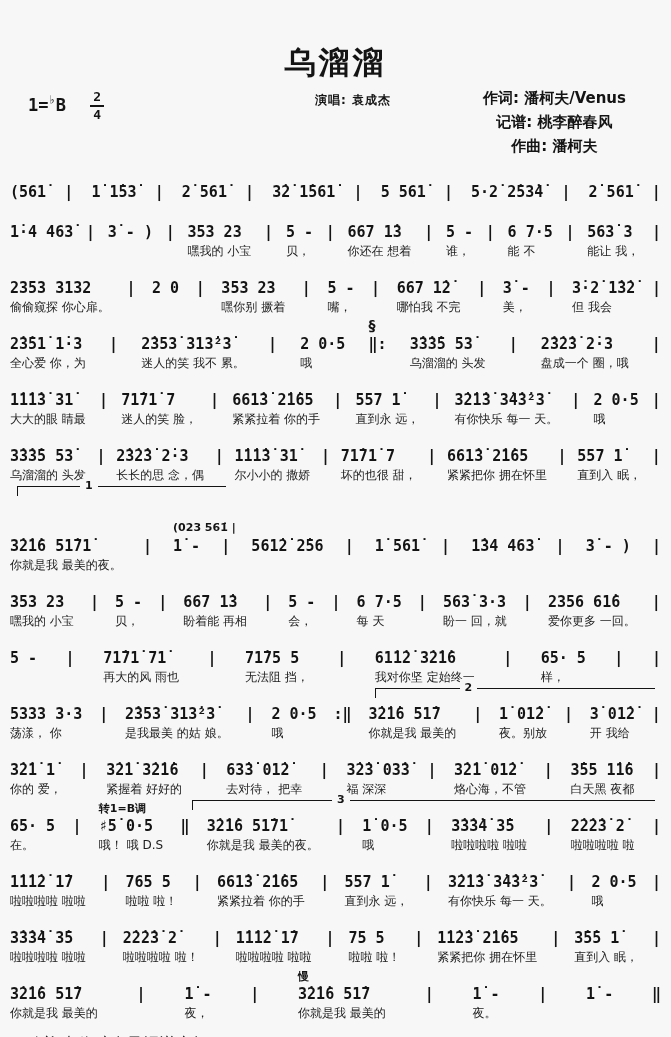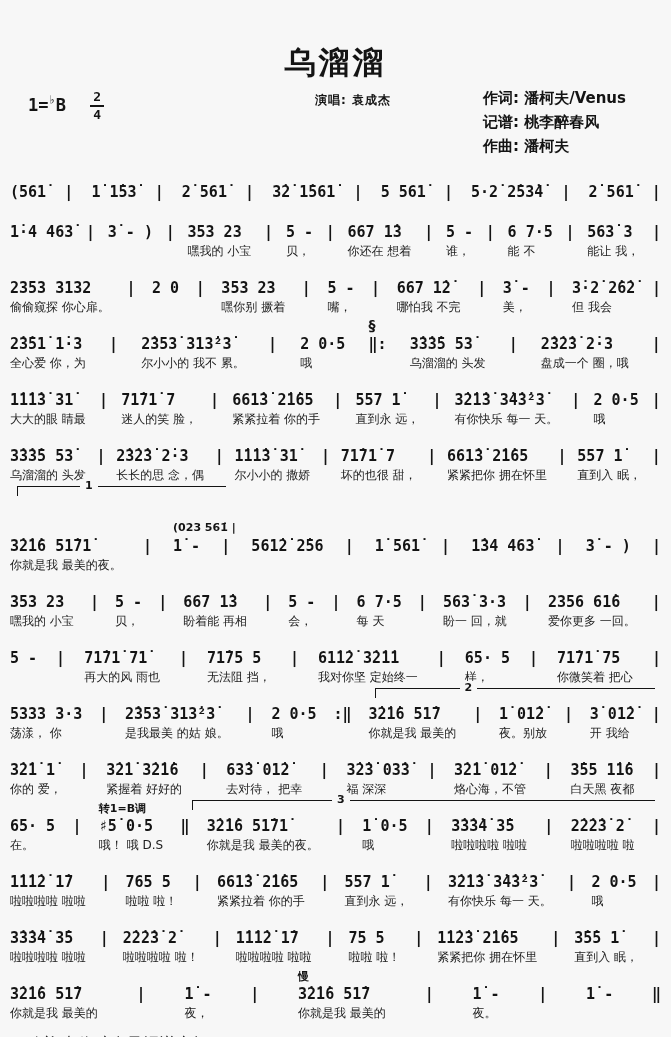--- a/index.html
+++ b/index.html
@@ -7,21 +7,21 @@
     width:671px;height:1037px;overflow:hidden;
     background:#f7f7f7;color:#141414;
     font-family:"DejaVu Sans", sans-serif;
   }
   .page{padding:4px 10px 0 10px;margin-top:32px;}
   
   .title{
     text-align:center;font-size:31px;font-weight:bold;
     letter-spacing:3px;margin-top:6px;line-height:40px;
   }
-  .meta{position:relative;height:78px;margin-top:2px;}
+  .meta{position:relative;height:78px;margin-top:2px;text-align:center;}
   .key-sig{
     position:absolute;left:18px;top:6px;
     font-weight:bold;font-size:17px;
     font-family:"DejaVu Sans Mono", monospace;
   }
   .key-sig .flat{font-size:12px;vertical-align:super;}
   .ts{
     display:inline-flex;flex-direction:column;align-items:center;
     margin-left:14px;font-size:13px;font-weight:bold;line-height:1.05;
     vertical-align:middle;
@@ -264,42 +264,42 @@
           </div>
           <div class="cell">
             <span class="n">3̇ -</span>
             <span class="l">美，</span>
           </div>
           <div class="cell bar">
             <span class="n">|</span>
             <span class="l"> </span>
           </div>
           <div class="cell">
-            <span class="n">3̇·2̇ 2̇6̇2̇</span>
+            <span class="n">3̇·2̇ 1̇3̇2̇</span>
             <span class="l">但 我会</span>
           </div>
           <div class="cell bar">
             <span class="n">|</span>
             <span class="l"> </span>
           </div>
         </div>
       </div>
       <div class="system">
         <div class="cells">
           <div class="cell">
             <span class="n">2̇3̇51̇ 1̇·3</span>
             <span class="l">全心爱 你，为</span>
           </div>
           <div class="cell bar">
             <span class="n">|</span>
             <span class="l"> </span>
           </div>
           <div class="cell">
             <span class="n">2̇353̇ 313̇²3̇</span>
-            <span class="l">尔小小的 我不 累。</span>
+            <span class="l">迷人的笑 我不 累。</span>
           </div>
           <div class="cell bar">
             <span class="n">|</span>
             <span class="l"> </span>
           </div>
           <div class="cell">
             <span class="n">2 0·5</span>
             <span class="l">哦</span>
           </div>
           <div class="cell bar">
@@ -565,38 +565,34 @@
           </div>
           <div class="cell">
             <span class="n">71̇75 5</span>
             <span class="l">无法阻 挡，</span>
           </div>
           <div class="cell bar">
             <span class="n">|</span>
             <span class="l"> </span>
           </div>
           <div class="cell">
-            <span class="n">61̇1̇2̇ 3̇2̇1̇1</span>
+            <span class="n">61̇1̇2̇ 3̇2̇1̇6</span>
             <span class="l">我对你坚 定始终一</span>
           </div>
           <div class="cell bar">
             <span class="n">|</span>
             <span class="l"> </span>
           </div>
           <div class="cell">
             <span class="n">65· 5</span>
             <span class="l">样，</span>
           </div>
           <div class="cell bar">
             <span class="n">|</span>
             <span class="l"> </span>
-          </div>
-          <div class="cell">
-            <span class="n">71̇71̇ 75</span>
-            <span class="l">你微笑着 把心</span>
           </div>
           <div class="cell bar">
             <span class="n">|</span>
             <span class="l"> </span>
           </div>
         </div>
       </div>
       <div class="system">
         <div class="volta" style="left: 56%; width: 43%;">
           <span class="volta-label">2</span>

